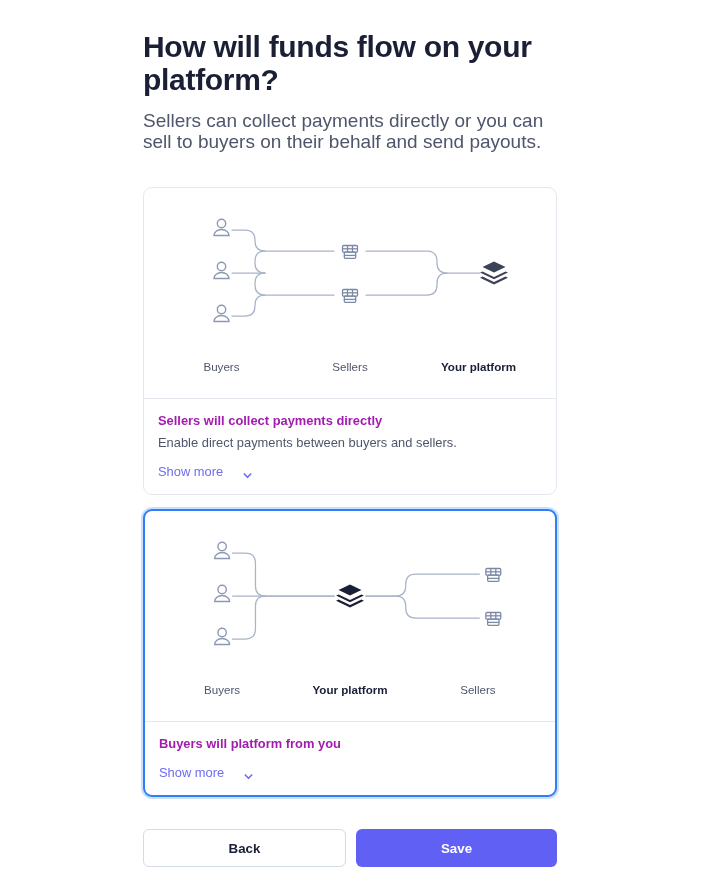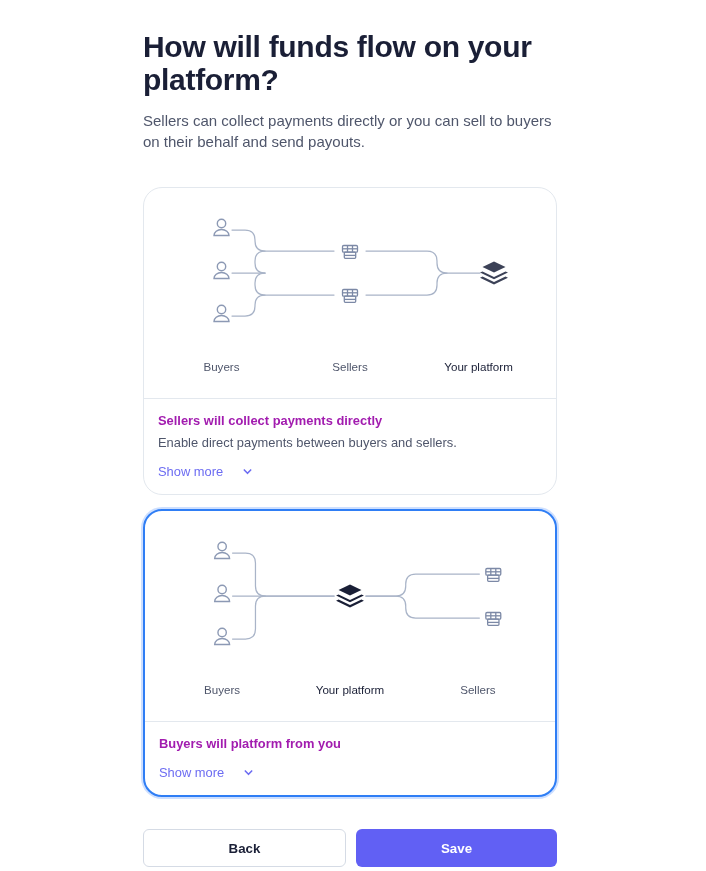--- a/index.html
+++ b/index.html
@@ -20,34 +20,34 @@
     padding-top: 30px;
     font-size: 30px;
     line-height: 33px;
     font-weight: bold;
     letter-spacing: -0.3px;
     color: #1a1f36;
   }
   .page-subtitle {
     margin: 0;
     padding-top: 14px;
-    font-size: 15px;
+    font-size: 19px;
     line-height: 21px;
     color: #4f566b;
     max-width: 410px;
   }
 
   
   .cards { margin-top: 35px; }
 
   .option-card {
     position: relative;
     background: #ffffff;
     border: 1px solid #e3e8ee;
-    border-radius: 19px;
+    border-radius: 9px;
     padding: 0;
     margin-bottom: 14px;
     cursor: pointer;
   }
   .option-card.selected {
     border: 2px solid #2f7ef5;
     box-shadow: 0 0 0 2px rgba(88,150,255,0.30);
   }
 
   .diagram-wrap {
@@ -62,21 +62,21 @@
     height: 26px;
     margin-top: -14px;
   }
   .axis-label {
     position: absolute;
     font-size: 11.6px;
     color: #4f566b;
     white-space: nowrap;
     transform: translateX(-50%);
   }
-  .axis-label.strong { color: #1a1f36; font-weight: normal; }
+  .axis-label.strong { color: #1a1f36; font-weight: bold; }
 
   .card-divider {
     height: 1px;
     background: #e3e8ee;
     margin: 12px 0 0 0;
   }
   .option-card.selected .card-divider { background: #e3e8ee; }
 
   .card-body { padding: 13px 14px 14px 14px; }
   .card-heading {
@@ -86,21 +86,21 @@
     line-height: 18px;
   }
   .card-desc {
     font-size: 12.9px;
     color: #4f566b;
     line-height: 19px;
     padding-top: 3px;
   }
   .show-more {
     display: inline-flex;
-    align-items: flex-start;
+    align-items: flex-end;
     gap: 19px;
     margin-top: 12px;
     font-size: 12.9px;
     color: #6c6cf2;
     cursor: pointer;
     user-select: none;
   }
   .show-more .chev {
     display: inline-block;
     width: 11px; height: 11px;

